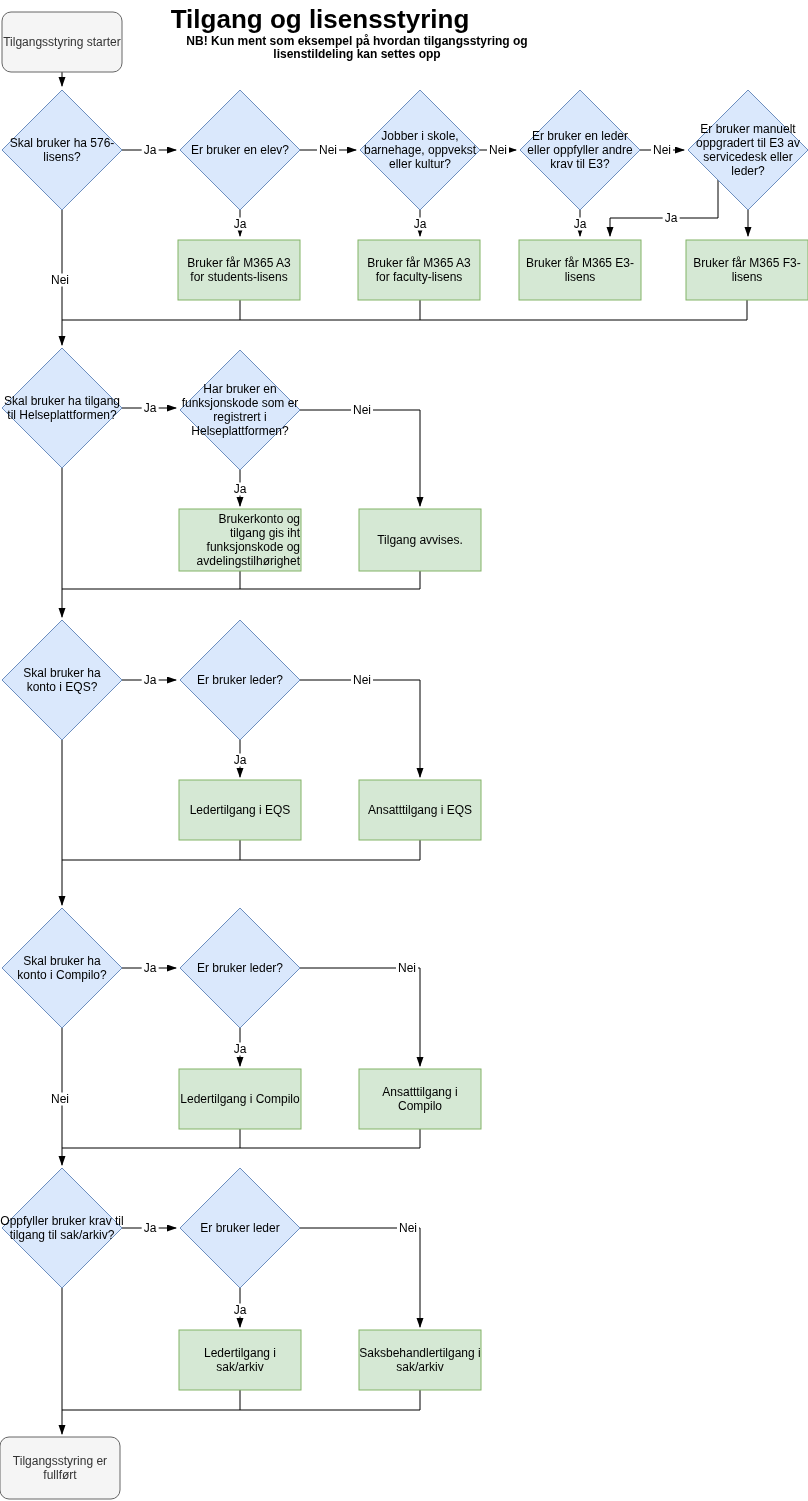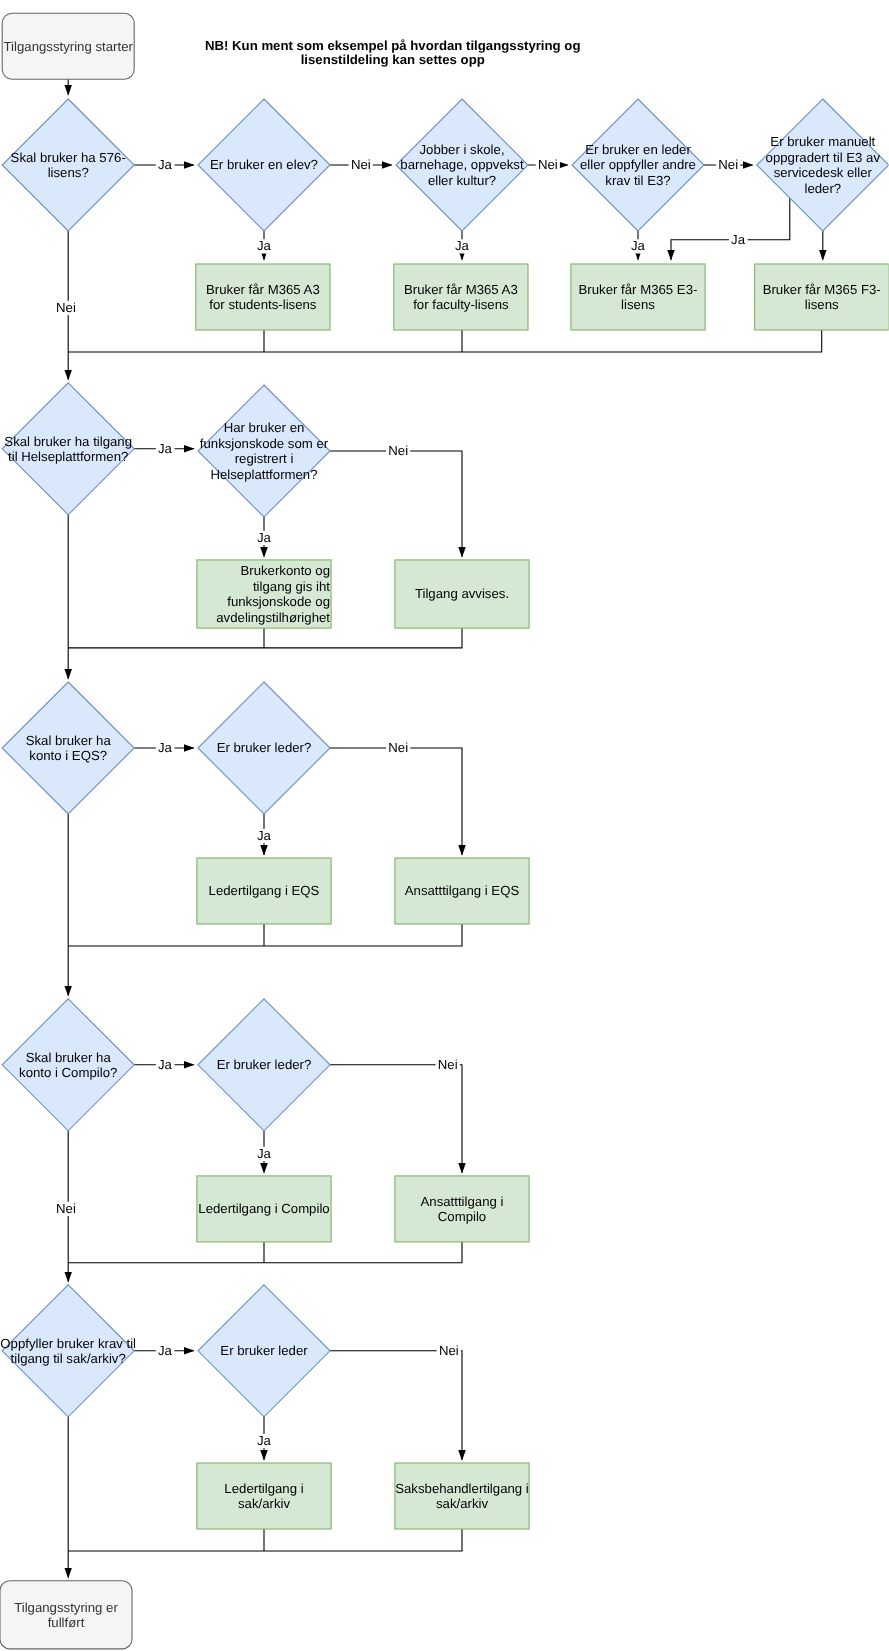--- a/index.html
+++ b/index.html
@@ -107,20 +107,21 @@
     <rect class="shape process" x="179" y="509" width="122" height="62"></rect>
     <rect class="shape process" x="359" y="509" width="122" height="62"></rect>
     <rect class="shape process" x="179" y="780" width="122" height="60"></rect>
     <rect class="shape process" x="359" y="780" width="122" height="60"></rect>
     <rect class="shape process" x="179" y="1069" width="122" height="60"></rect>
     <rect class="shape process" x="359" y="1069" width="122" height="60"></rect>
     <rect class="shape process" x="179" y="1330" width="122" height="60"></rect>
     <rect class="shape process" x="359" y="1330" width="122" height="60"></rect>
   </svg>
 
+  <div class="page-title">Tilgang og lisensstyring</div>
   <div class="page-subtitle">
     <div>NB! Kun ment som eksempel på hvordan tilgangsstyring og</div>
     <div>lisenstildeling kan settes opp</div>
   </div>
 
   <div class="lbl term-lbl nowrap" style="left:62px; top:42px;">Tilgangsstyring starter</div>
   <div class="lbl" style="left:62px; top:150px; width:112px;">Skal bruker ha 576-lisens?</div>
   <div class="lbl" style="left:240px; top:150px; width:112px;">Er bruker en elev?</div>
   <div class="lbl" style="left:420px; top:150px; width:116px;">Jobber i skole, barnehage, oppvekst eller kultur?</div>
   <div class="lbl" style="left:580px; top:150px; width:118px;">Er bruker en leder eller oppfyller andre krav til E3?</div>

